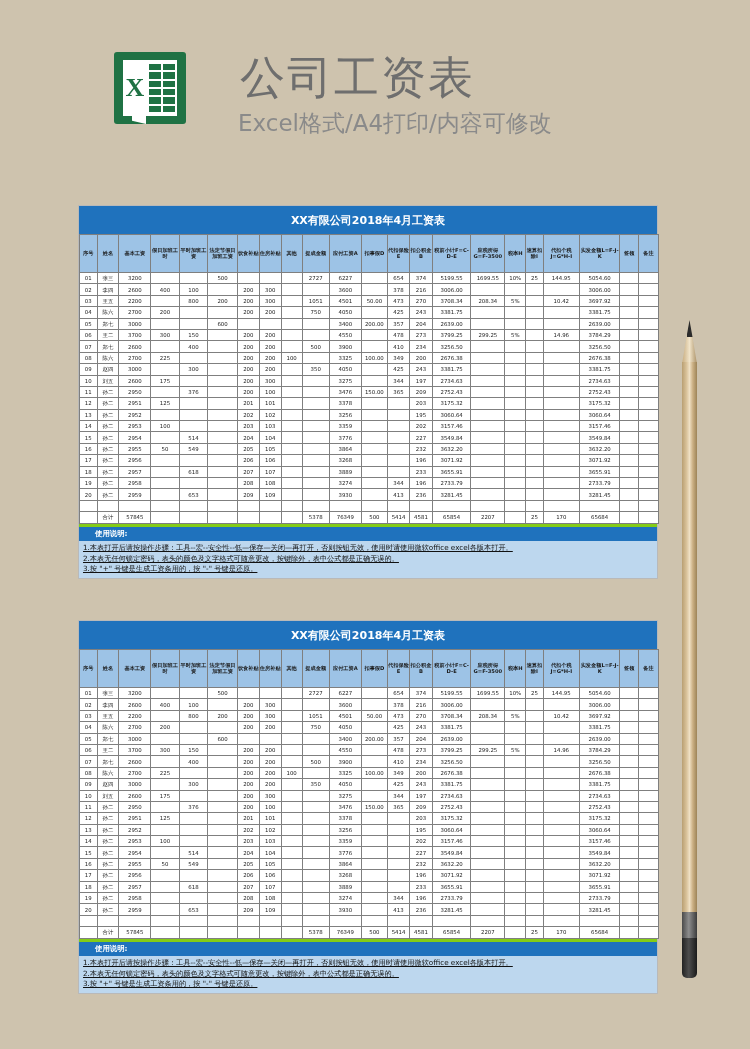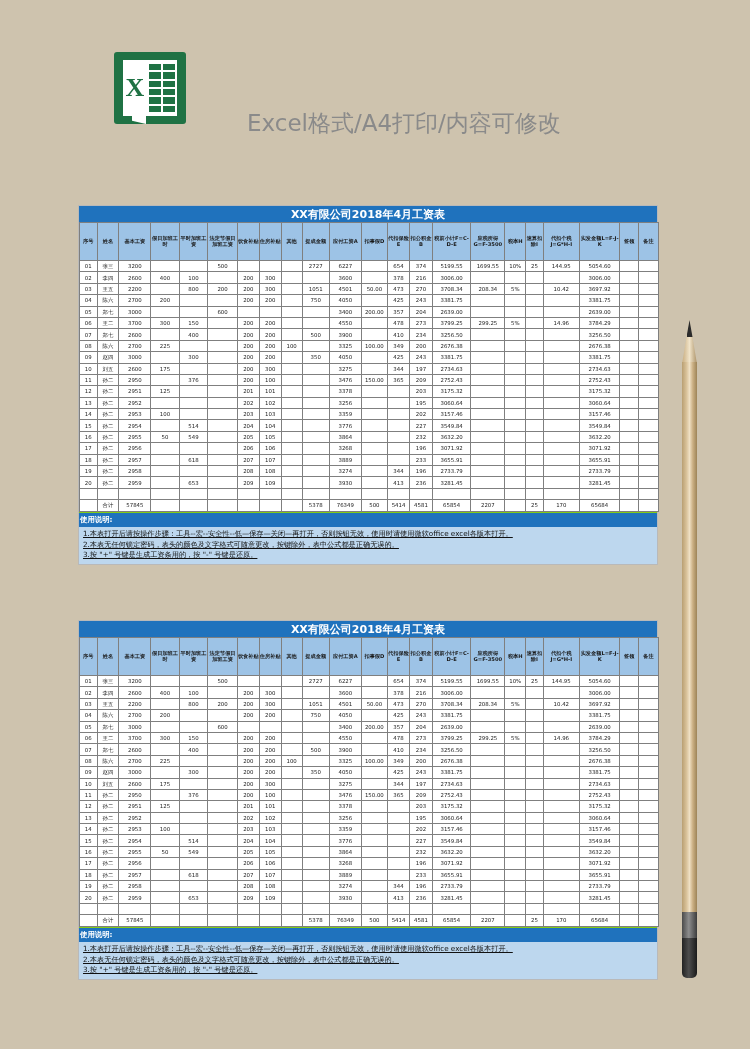--- a/index.html
+++ b/index.html
@@ -38,36 +38,36 @@
     position:absolute; left:9px; top:8px; width:14px; height:56px;
     background:#ffffff;
     clip-path:polygon(0 6%,100% 0,100% 100%,0 94%);
   }
   .title-main {
     position:absolute; left:240px; top:48px;
     font-size:45px; color:#6e6e6e; letter-spacing:2px;
     font-family:"DejaVu Sans",sans-serif;
   }
   .title-sub {
-    position:absolute; left:247px; top:108px;
+    position:absolute; left:238px; top:108px;
     font-size:23px; color:#8a8a8a;
     font-family:"DejaVu Sans",sans-serif;
   }
 
   
   .sheet-card {
     position:absolute; left:78px; width:580px;
     background:#ffffff;
     border:1px solid #b9b9b9;
   }
   .sheet-card.one { top:205px; }
   .sheet-card.two { top:620px; }
 
   .sheet-title {
-    height:16px; background:#1f72bd; color:#ffffff;
+    height:28px; background:#1f72bd; color:#ffffff;
     font-size:11px; font-weight:bold;
     display:flex; align-items:center; justify-content:center;
     font-family:"DejaVu Sans",sans-serif;
   }
 
   table.pay {
     width:580px; border-collapse:collapse; table-layout:fixed;
     font-size:5.4px; font-family:"DejaVu Sans",sans-serif;
     color:#1a1a1a;
   }
@@ -82,23 +82,23 @@
   table.pay tbody td { height:11.4px; background:#ffffff; }
   td.num { text-align:right; padding-right:2px; }
   td.idx { text-align:center; }
   td.nm  { text-align:center; }
   tr.total td { height:13px; font-weight:normal; }
   tr.spacer td { height:9px; border-left:0.5px solid #7f7f7f; border-right:0.5px solid #7f7f7f; }
 
   
   .notes-head {
     background:#1f72bd; color:#ffffff; font-weight:bold;
-    font-size:7.4px; padding:2px 1px;
+    font-size:7.4px; padding:2px 16px;
     font-family:"DejaVu Sans",sans-serif;
-    border-top:1px solid #84cc16;
+    border-top:3px solid #84cc16;
   }
   .notes-body {
     background:#bdd7ee; color:#111111;
     font-size:7.2px; padding:2px 4px 3px 4px;
     font-family:"DejaVu Sans",sans-serif;
     line-height:1.52;
   }
   .notes-body div { white-space:nowrap;text-decoration:underline; }
 
   
@@ -144,20 +144,21 @@
           <i></i>
           <i></i>
           <i></i>
           <i></i>
           <i></i>
           <i></i>
           <i></i>
       </div>
     </div>
   </div>
+  <div class="title-main">公司工资表</div>
   <div class="title-sub">Excel格式/A4打印/内容可修改</div>
 </div>
 
 <div class="sheet-card one">
   <div class="sheet-title">XX有限公司2018年4月工资表</div>
   <table class="pay">
     <colgroup>
       <col style="width:16px">
         <col style="width:20px">
         <col style="width:29px">

